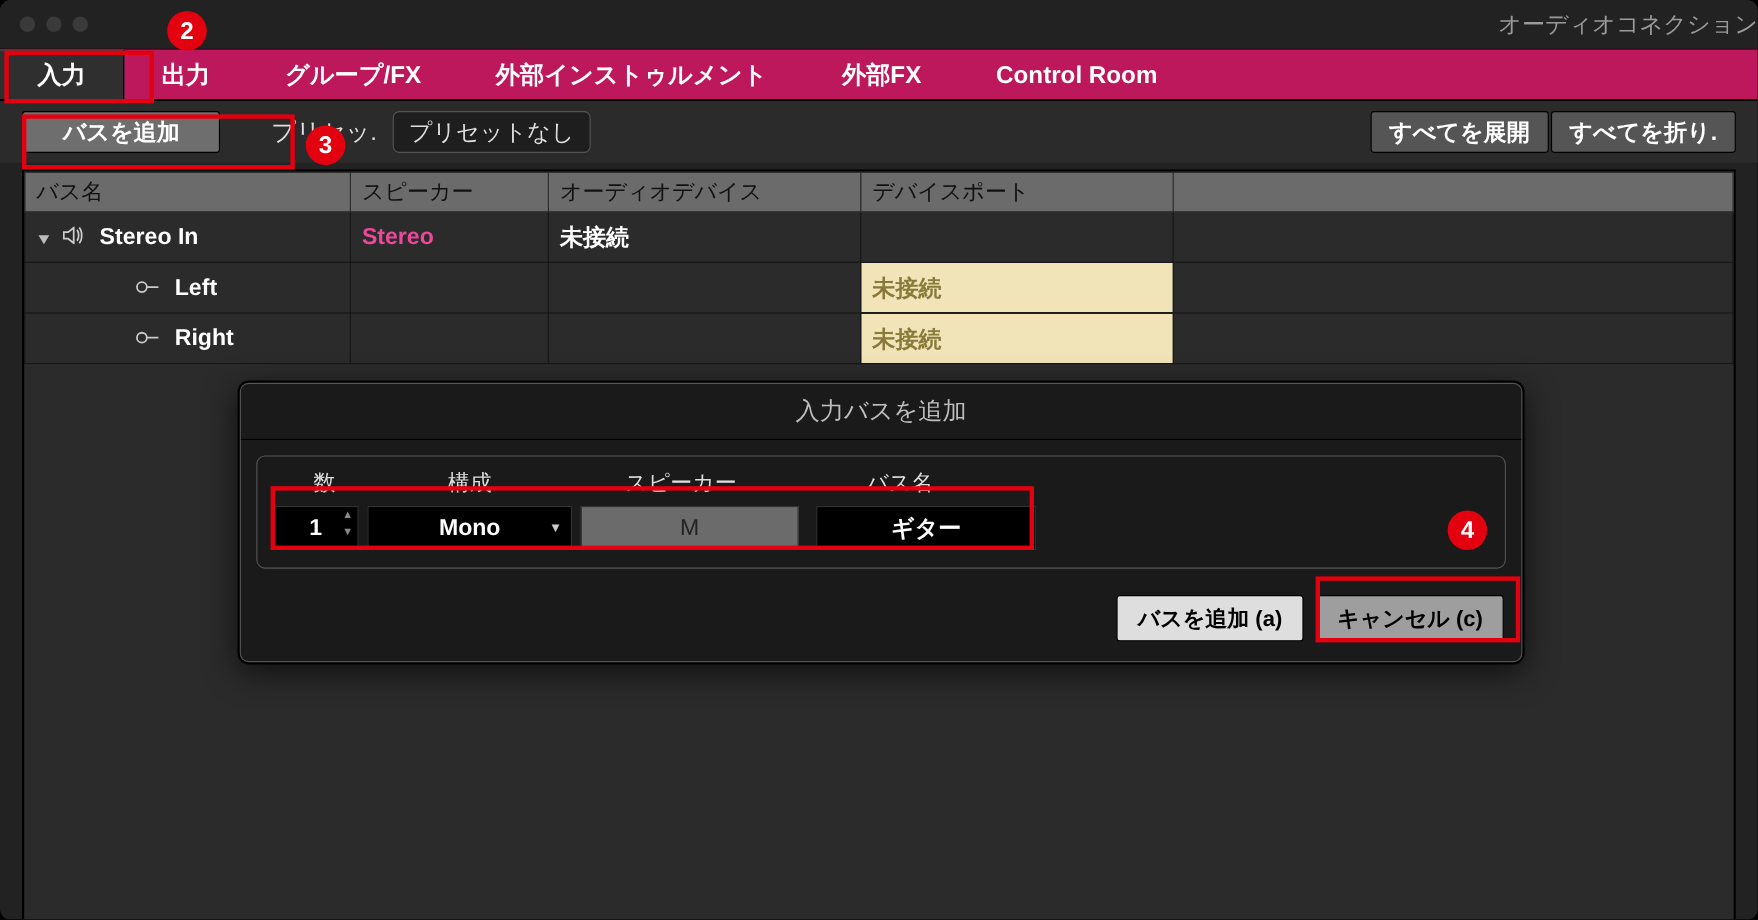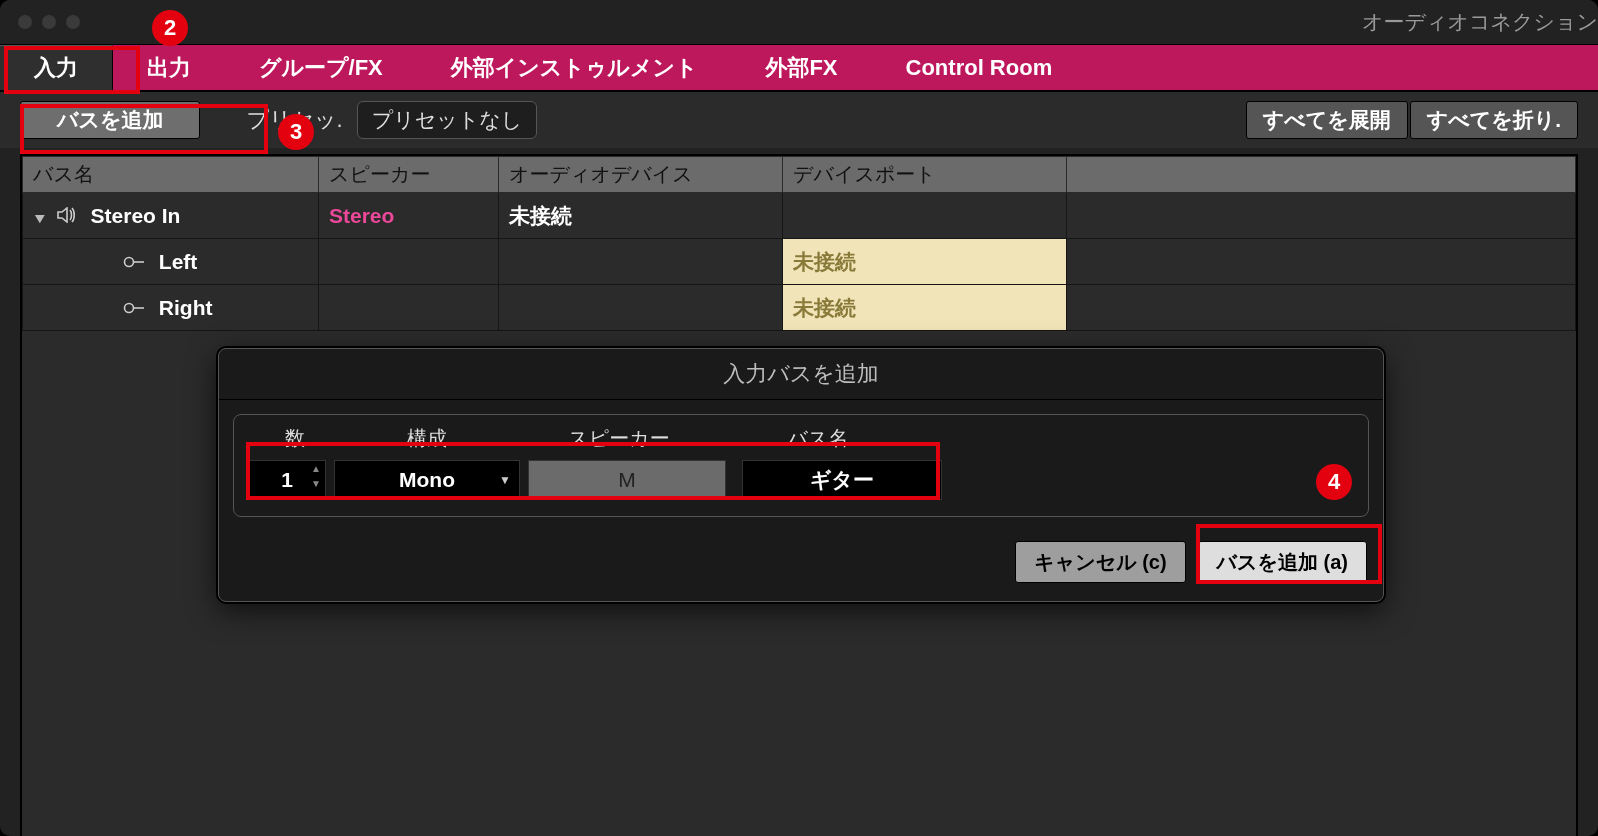--- a/index.html
+++ b/index.html
@@ -384,22 +384,22 @@
         </div>
         <div class="cell spk c-spk">
           <span>M</span>
         </div>
         <div class="cell c-bus">
           <span>ギター</span>
         </div>
       </div>
     </div>
     <div class="dlg-footer">
+      <div class="btn white">バスを追加 (a)</div>
       <div class="btn light">キャンセル (c)</div>
-      <div class="btn white">バスを追加 (a)</div>
     </div>
   </div>
 
   <div class="ann-box" style="left:4px; top:46px; width:136px; height:48px;"></div>
   <div class="ann-badge" style="left:152px; top:10px;">2</div>
 
   <div class="ann-box" style="left:20px; top:104px; width:248px; height:50px;"></div>
   <div class="ann-badge" style="left:278px; top:114px;">3</div>
 
   <div class="ann-box" style="left:246px; top:442px; width:694px; height:58px;"></div>

